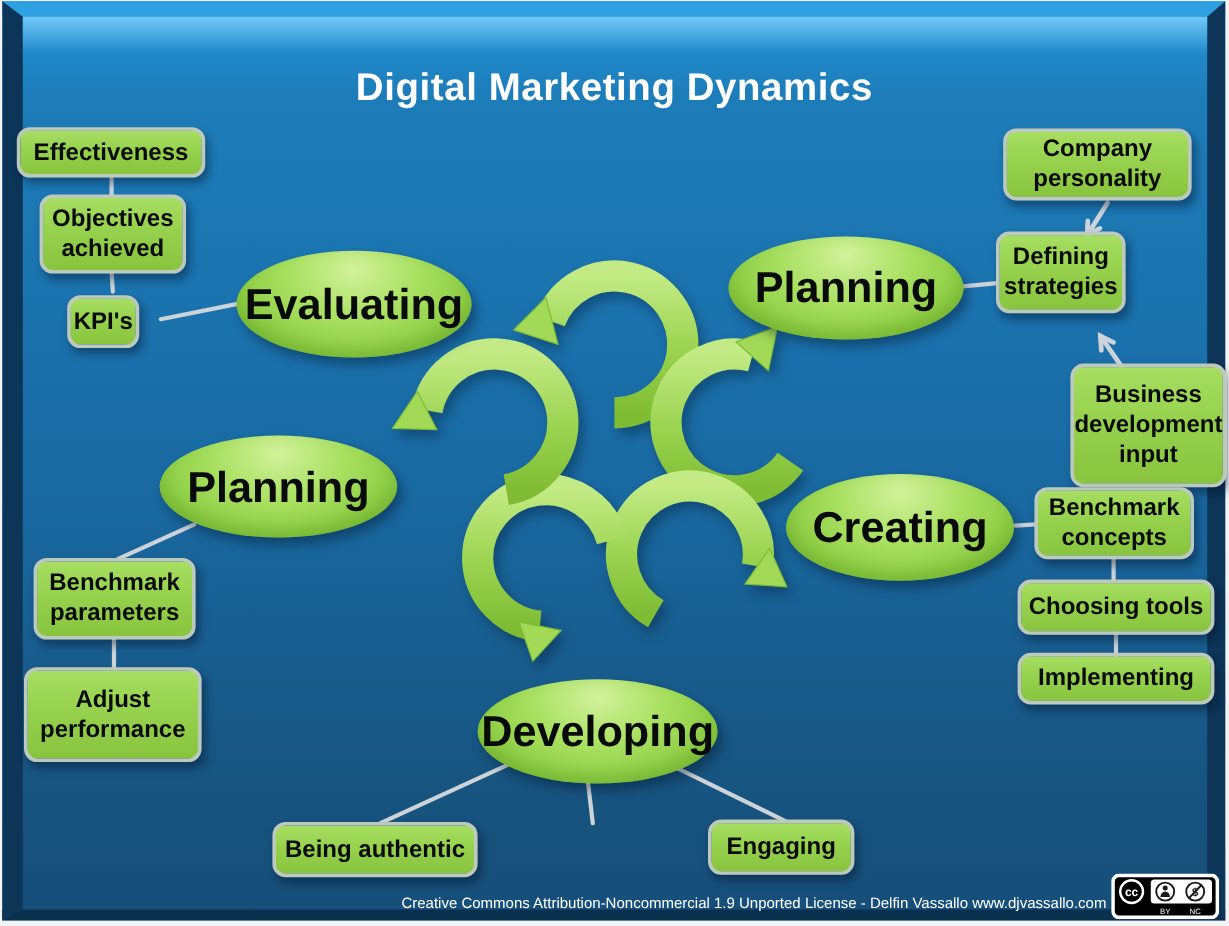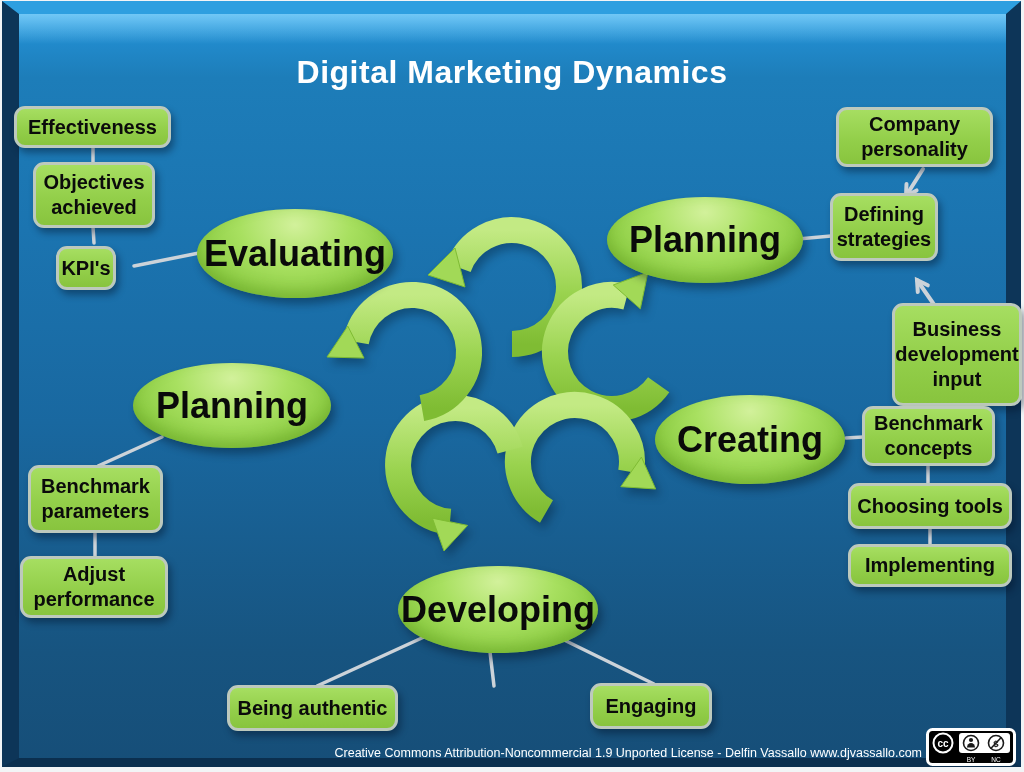--- a/index.html
+++ b/index.html
@@ -105,21 +105,21 @@
 
   <div class="node" style="left:836px;top:107px;width:157px;height:60px">Company personality</div>
   <div class="node" style="left:830px;top:193px;width:108px;height:68px">Defining strategies</div>
   <div class="node" style="left:892px;top:303px;width:130px;height:103px">Business development input</div>
 
   <div class="node" style="left:862px;top:406px;width:133px;height:60px">Benchmark concepts</div>
   <div class="node" style="left:848px;top:483px;width:164px;height:46px">Choosing tools</div>
   <div class="node" style="left:848px;top:544px;width:164px;height:43px">Implementing</div>
 
   <div class="node" style="left:28px;top:465px;width:135px;height:68px">Benchmark parameters</div>
-  <div class="node" style="left:20px;top:556px;width:148px;height:62px">Adjust performance</div>
+  <div class="node" style="left:20px;top:556px;width:148px;height:79px">Adjust performance</div>
 
   <div class="node" style="left:227px;top:685px;width:171px;height:46px">Being authentic</div>
   <div class="node" style="left:590px;top:683px;width:122px;height:46px">Engaging</div>
 
   <div class="license">Creative Commons Attribution-Noncommercial 1.9 Unported License - Delfin Vassallo www.djvassallo.com</div>
 
   <svg class="badge" viewBox="0 0 90 38">
     <rect x="1.5" y="1.5" width="87" height="35" rx="5" fill="#000000" stroke="#ffffff" stroke-width="3"></rect>
     <circle cx="17" cy="15" r="9.5" fill="none" stroke="#ffffff" stroke-width="2"></circle>
     <text x="17" y="19" fill="#ffffff" font-size="10" font-weight="bold" text-anchor="middle" font-family="Liberation Sans, sans-serif">cc</text>

